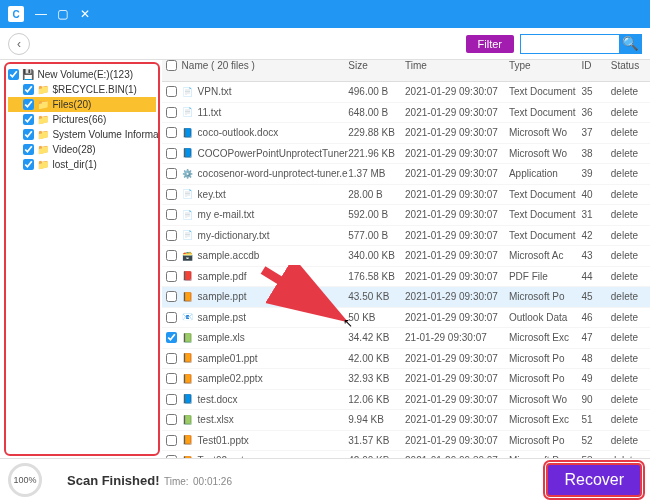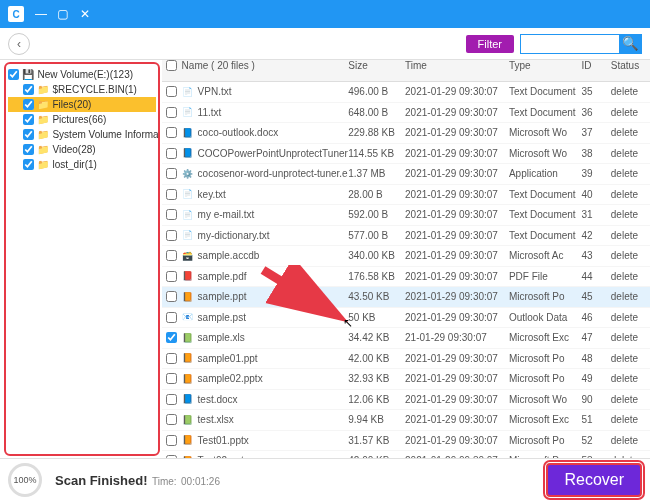--- a/index.html
+++ b/index.html
@@ -36,21 +36,21 @@
 .col-check { width: 20px; display: flex; align-items: center; justify-content: center; }
 .col-check input { width: 11px; height: 11px; accent-color: #2196F3; }
 .col-name { width: 170px; display: flex; align-items: center; gap: 4px; overflow: hidden; white-space: nowrap; text-overflow: ellipsis; padding-right: 4px; }
 .col-size { width: 58px; }
 .col-time { width: 106px; }
 .col-type { width: 74px; overflow: hidden; white-space: nowrap; text-overflow: ellipsis; }
 .col-id { width: 30px; }
 .col-status { width: 40px; }
 .file-icon { width: 12px; height: 12px; flex-shrink: 0; display: inline-flex; align-items: center; justify-content: center; font-size: 9px; }
 
-.footer { height: 43px; border-top: 1px solid #e0e0e0; display: flex; align-items: center; padding: 8px 8px; gap: 13px; }
+.footer { height: 43px; border-top: 1px solid #e0e0e0; display: flex; align-items: center; padding: 8px 8px; gap: 25px; }
 .progress-circle { width: 34px; height: 34px; border-radius: 50%; border: 3px solid #ddd; display: flex; align-items: center; justify-content: center; font-size: 9px; color: #555; }
 .scan-status { font-size: 13px; font-weight: bold; color: #333; }
 .scan-time { font-size: 10px; color: #888; }
 .footer-spacer { flex: 1; }
 .recover-btn { background: #6d28d9; color: #fff; border: 2px solid #e63946; border-radius: 4px; padding: 6px 16px; font-size: 16px; cursor: pointer; outline: 2px solid #e63946; outline-offset: 1px; }
 
 .arrow-annotation { position: absolute; top: 265px; left: 258px; pointer-events: none; }
 
 
 .list-body::-webkit-scrollbar { width: 8px; }
@@ -185,21 +185,21 @@
     <div class="col-status">delete</div>
         </div>
         <div class="list-row">
     <div class="col-check">
             <input type="checkbox" style="">
           </div>
     <div class="col-name">
             <span class="file-icon">📘</span>
             <span>COCOPowerPointUnprotectTuner.docx</span>
           </div>
-    <div class="col-size">114.55 KB</div>
+    <div class="col-size">221.96 KB</div>
     <div class="col-time">2021-01-29 09:30:07</div>
     <div class="col-type">Microsoft Wo</div>
     <div class="col-id">38</div>
     <div class="col-status">delete</div>
         </div>
         <div class="list-row">
     <div class="col-check">
             <input type="checkbox" style="">
           </div>
     <div class="col-name">

